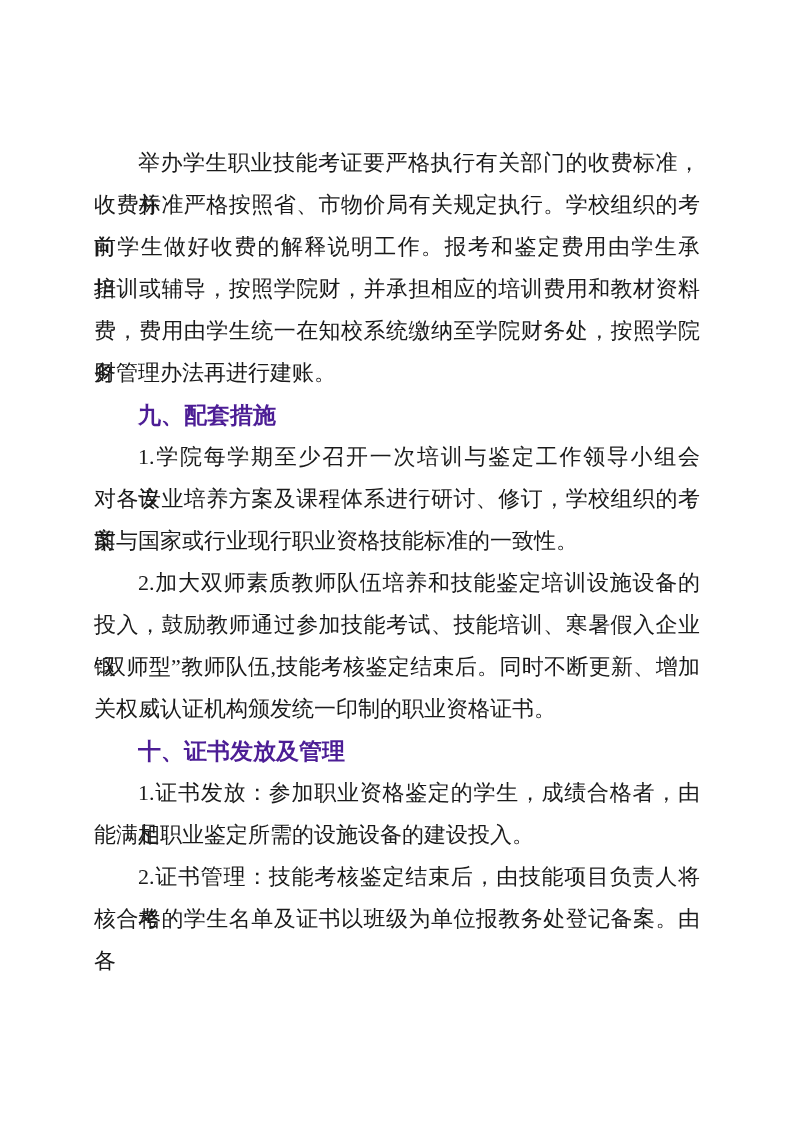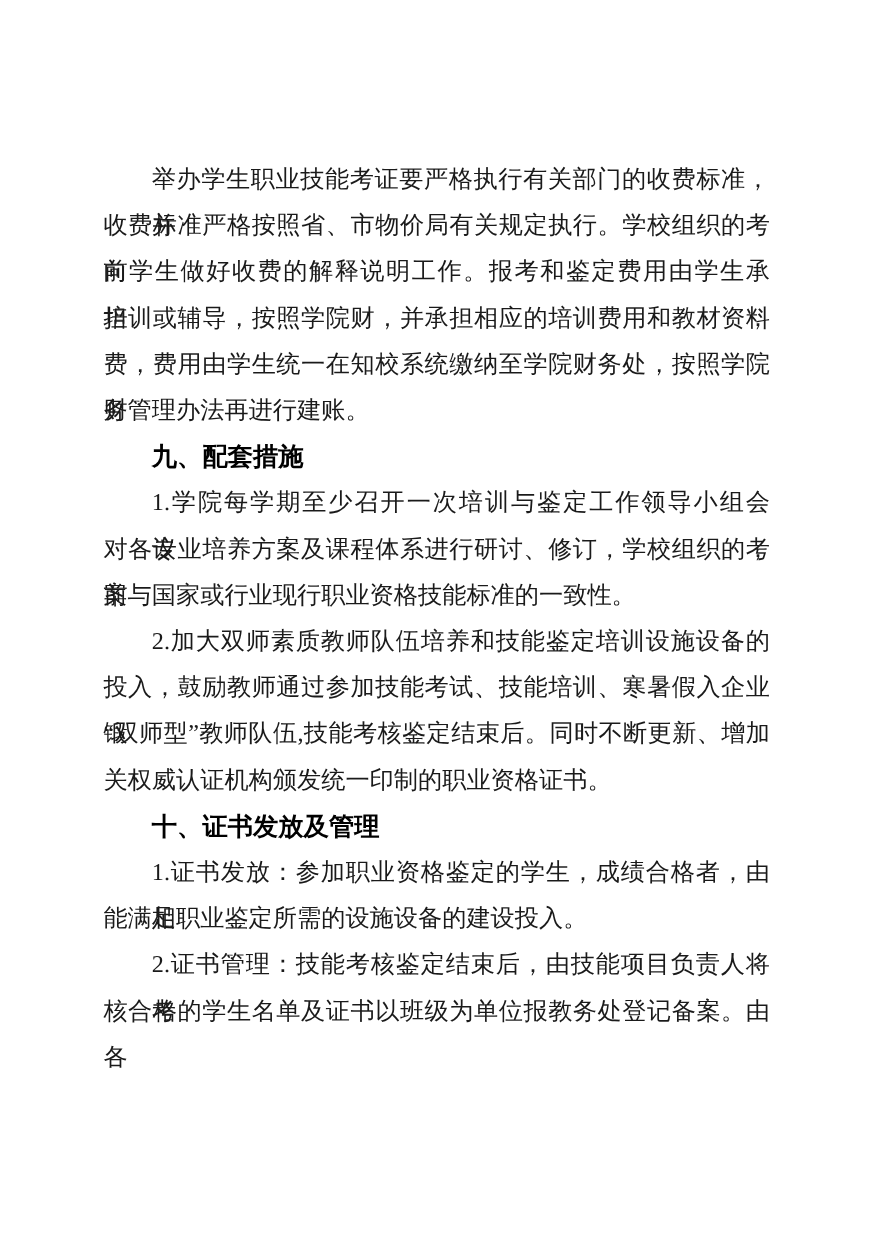--- a/index.html
+++ b/index.html
@@ -36,21 +36,21 @@
       text-align-last: justify;
       text-justify: inter-character;
     }
     .line.indent {
       padding-left: 44px;
     }
     .line.heading {
       font-family: "Liberation Sans", "DejaVu Sans", sans-serif;
       font-weight: 700;
       font-size: 23px;
-      color: #000000;
+      color: #4c1d95;
     }
   </style>
 </head>
 <body>
 
 <div class="page">
   <div class="content">
 
     <div class="line indent justify">举办学生职业技能考证要严格执行有关部门的收费标准，并</div>
     <div class="line justify">收费标准严格按照省、市物价局有关规定执行。学校组织的考前</div>

